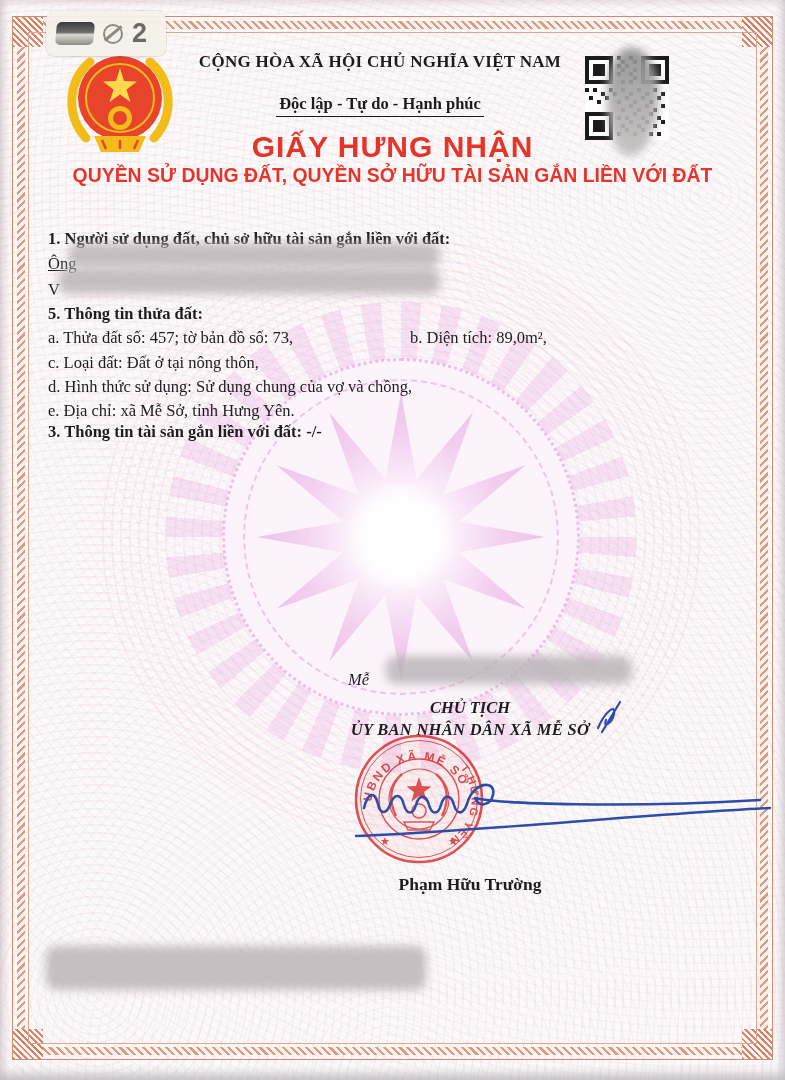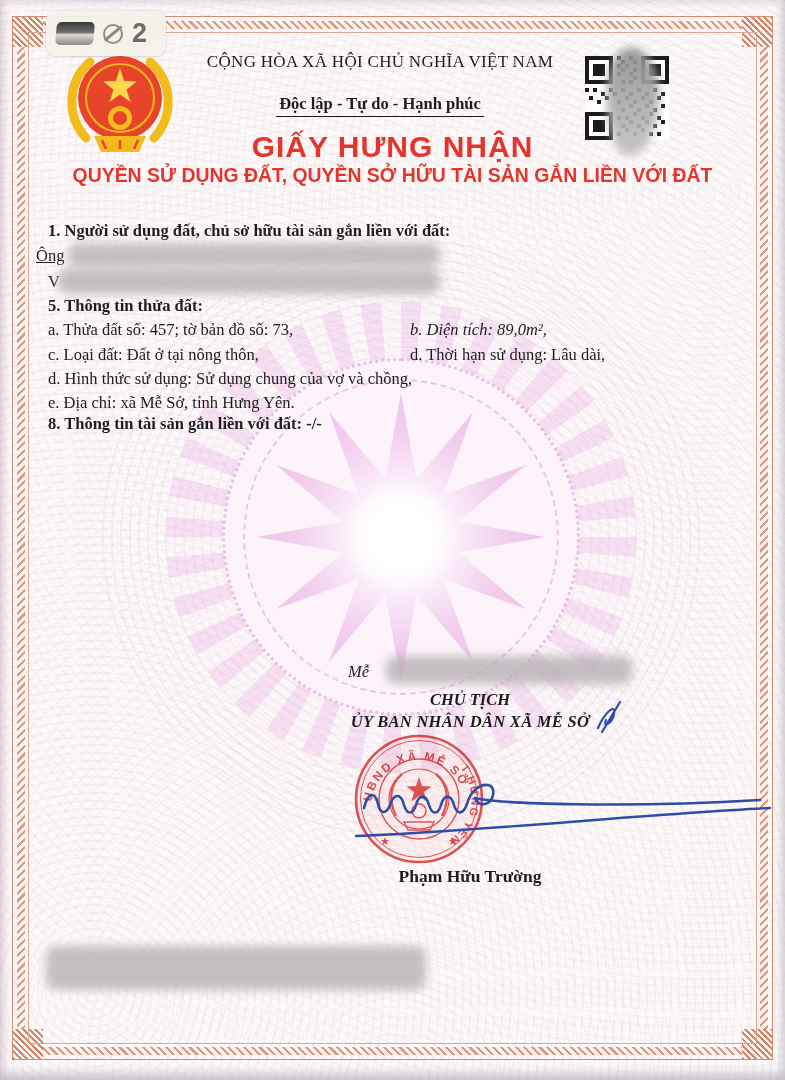--- a/index.html
+++ b/index.html
@@ -36,29 +36,29 @@
   .r-core{width:110px;height:110px;background:radial-gradient(circle,#ffffff 0 30%,rgba(255,255,255,0) 75%);}
   
   .pill{position:absolute;left:46px;top:11px;width:120px;height:45px;z-index:7;background:rgba(245,241,234,.97);border-radius:9px;display:flex;align-items:center;gap:9px;padding:0 10px;box-sizing:border-box;box-shadow:0 0 0 1px rgba(0,0,0,.05),0 1px 2px rgba(0,0,0,.08);}
   .pill .blob{width:38px;height:23px;border-radius:5px;background:linear-gradient(180deg,#3a3a3a 0%,#6d6d6d 45%,#ddd8d2 55%,#8e8a84 100%);transform:skewX(-5deg);}
   .pill .muted{position:relative;width:16px;height:16px;border:2.5px solid #8f8a84;border-radius:50%;}
   .pill .muted::after{content:"";position:absolute;left:-3px;top:6px;width:22px;height:2.5px;background:#8f8a84;transform:rotate(-40deg);}
   .pill .count{font-family:"Liberation Sans",sans-serif;font-size:27px;color:#6e6a66;font-weight:bold;line-height:1;}
   
   .emblem{position:absolute;left:60px;top:46px;z-index:3;}
   .hdr{position:absolute;left:170px;top:52px;width:420px;text-align:center;z-index:3;color:#1c1c1e;}
-  .hdr .country{font-weight:normal;font-size:17px;letter-spacing:.3px;}
+  .hdr .country{font-weight:bold;font-size:17px;letter-spacing:.3px;}
   .hdr .motto{display:inline-block;margin-top:4px;font-weight:bold;font-size:16.5px;border-bottom:1.6px solid #1c1c1e;padding:0 3px 2px;}
   .qr{position:absolute;left:585px;top:56px;z-index:3;}
   .qr-blur{position:absolute;left:607px;top:48px;width:52px;height:108px;z-index:6;background:linear-gradient(180deg,#8f8f8f,#b7b4b4 70%,#c4c1c1);border-radius:46% 54% 58% 42%/40% 45% 60% 55%;filter:blur(4px);opacity:.92;}
   
   .title1{position:absolute;left:0;right:0;top:130px;text-align:center;z-index:3;color:#e5352a;font-family:"Liberation Sans",sans-serif;font-weight:bold;font-size:30px;letter-spacing:1px;}
   .title2{position:absolute;left:0;right:0;top:164px;text-align:center;z-index:3;color:#e5352a;font-family:"Liberation Sans",sans-serif;font-weight:bold;font-size:20px;transform:scaleX(.97);}
   
-  .bodytxt{position:absolute;z-index:3;color:#1d1d1f;font-size:16.5px;white-space:nowrap;}
+  .bodytxt{position:absolute;z-index:3;color:#1d1d1f;font-size:16.5px;white-space:nowrap;margin-top:8px;}
   .bold{font-weight:bold;}
   
   .redact{position:absolute;z-index:6;background:rgba(184,178,182,.82);border-radius:10px;filter:blur(5px);}
   
   .sigblock{z-index:3;font-style:italic;}
   .seal{position:absolute;left:352px;top:732px;z-index:4;mix-blend-mode:multiply;opacity:.95;}
   .signature{position:absolute;left:348px;top:750px;z-index:5;}
   .ink-initial{position:absolute;left:590px;top:698px;z-index:5;}
   .footer-note{position:absolute;left:0;right:0;top:1012px;text-align:center;z-index:3;color:#23232a;font-size:15.5px;}
 </style>
@@ -125,30 +125,29 @@
         <rect x="8" y="64" width="12" height="12"></rect>
       <path d="M32 0h4v4h-4z M44 0h4v4h-4z M36 4h4v4h-4z M48 4h4v4h-4z M32 8h4v4h-4z M40 8h4v4h-4z M36 12h4v4h-4z M48 12h4v4h-4z M32 16h4v4h-4z M44 16h4v4h-4z M48 20h4v4h-4z M36 24h4v4h-4z M44 24h4v4h-4z M0 32h4v4h-4z M8 32h4v4h-4z M24 32h4v4h-4z M16 36h4v4h-4z M28 36h4v4h-4z M4 40h4v4h-4z M20 40h4v4h-4z M12 44h4v4h-4z M36 32h4v4h-4z M52 32h4v4h-4z M68 32h4v4h-4z M44 36h4v4h-4z M60 36h4v4h-4z M76 36h4v4h-4z M40 40h4v4h-4z M56 40h4v4h-4z M72 40h4v4h-4z M32 44h4v4h-4z M48 44h4v4h-4z M64 44h4v4h-4z M76 48h4v4h-4z M44 48h4v4h-4z M60 48h4v4h-4z M36 52h4v4h-4z M52 52h4v4h-4z M68 52h4v4h-4z M48 56h4v4h-4z M64 56h4v4h-4z M32 60h4v4h-4z M40 60h4v4h-4z M56 60h4v4h-4z M72 60h4v4h-4z M44 64h4v4h-4z M60 64h4v4h-4z M76 64h4v4h-4z M36 68h4v4h-4z M52 68h4v4h-4z M68 68h4v4h-4z M40 72h4v4h-4z M56 72h4v4h-4z M64 76h4v4h-4z M32 76h4v4h-4z M48 76h4v4h-4z M72 76h4v4h-4z"></path>
     </g>
   </svg>
   <div class="qr-blur"></div>
 
   <div class="title1">GIẤY HƯNG NHẬN</div>
   <div class="title2">QUYỀN SỬ DỤNG ĐẤT, QUYỀN SỞ HỮU TÀI SẢN GẮN LIỀN VỚI ĐẤT</div>
 
   <div class="bodytxt bold" style="left:48px;top:221px;">1. Người sử dụng đất, chủ sở hữu tài sản gắn liền với đất:</div>
-  <div class="bodytxt" style="left:36px;top:246px;text-decoration:underline;">Ông</div>
+  <div class="bodytxt" style="left:48px;top:246px;text-decoration:underline;">Ông</div>
   <div class="bodytxt" style="left:48px;top:272px;">V</div>
   <div class="bodytxt bold" style="left:48px;top:296px;">5. Thông tin thửa đất:</div>
   <div class="bodytxt" style="left:48px;top:320px;text-align:right;">a. Thửa đất số: 457; tờ bản đồ số: 73,</div>
-  <div class="bodytxt" style="left:410px;top:320px;font-style:italic;">b. Diện tích: 89,0m²,</div>
+  <div class="bodytxt" style="left:410px;top:320px;">b. Diện tích: 89,0m²,</div>
   <div class="bodytxt" style="left:48px;top:345px;">c. Loại đất: Đất ở tại nông thôn,</div>
-  <div class="bodytxt" style="left:410px;top:345px;">d. Thời hạn sử dụng: Lâu dài,</div>
   <div class="bodytxt" style="left:48px;top:369px;">d. Hình thức sử dụng: Sử dụng chung của vợ và chồng,</div>
   <div class="bodytxt" style="left:48px;top:393px;">e. Địa chỉ: xã Mễ Sở, tỉnh Hưng Yên.</div>
-  <div class="bodytxt bold" style="left:48px;top:414px;">8. Thông tin tài sản gắn liền với đất: -/-</div>
+  <div class="bodytxt bold" style="left:48px;top:414px;">3. Thông tin tài sản gắn liền với đất: -/-</div>
 
   <div class="redact" style="left:68px;top:243px;width:372px;height:24px;"></div>
   <div class="redact" style="left:58px;top:268px;width:382px;height:26px;"></div>
   <div class="redact" style="left:386px;top:656px;width:246px;height:28px;"></div>
   <div class="redact" style="left:46px;top:946px;width:380px;height:44px;"></div>
 
   <div class="bodytxt sigblock" style="left:348px;top:662px;">Mễ</div>
   <div class="bodytxt bold sigblock" style="left:300px;top:690px;width:340px;text-align:center;">CHỦ TỊCH</div>
   <div class="bodytxt bold sigblock" style="left:300px;top:712px;width:340px;text-align:center;letter-spacing:.3px;">ỦY BAN NHÂN DÂN XÃ MỄ SỞ</div>
 

